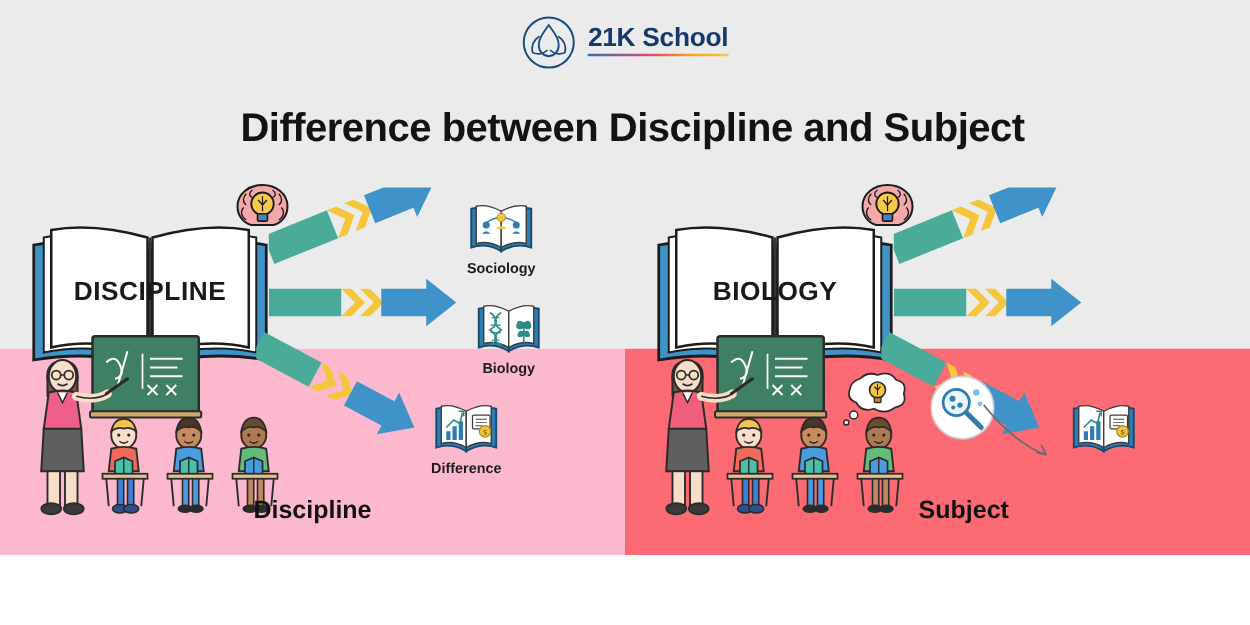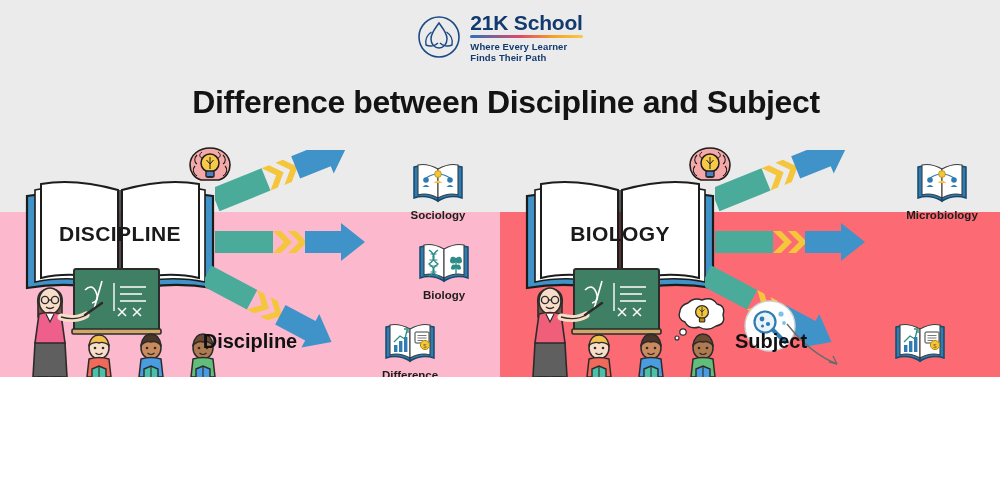--- a/index.html
+++ b/index.html
@@ -5,21 +5,21 @@
 <style>
   * { box-sizing: border-box; }
   html, body {
     margin: 0; padding: 0;
     background: #ffffff;
     font-family: "Liberation Sans", "DejaVu Sans", sans-serif;
   }
   #infographic {
     position: relative;
     width: 1000px;
-    height: 377px;
+    height: 444px;
     overflow: hidden;
     background: #ebebeb;
   }
 
   
   .band {
     position: absolute;
     bottom: 0;
     height: 165px;
   }
@@ -89,21 +89,21 @@
   }
   .brain {
     position: absolute;
     width: 50px; height: 42px;
   }
 
   
   .arrow { position: absolute; }
 
   
-  .chip { position: absolute; width: 110px; text-align: center; margin-left: 37px; }
+  .chip { position: absolute; width: 110px; text-align: center; }
   .chip-icon { width: 54px; height: 48px; display: block; margin: 0 auto; }
   .chip-label {
     margin-top: 3px;
     font-size: 11.5px;
     font-weight: bold;
     color: #1d1d1d;
     white-space: nowrap;
   }
 
   
@@ -140,24 +140,20 @@
       <svg class="logo-mark" viewBox="0 0 44 44">
         <circle cx="22" cy="22" r="20" fill="none" stroke="#1b4a85" stroke-width="1.6"></circle>
         <path d="M22 8 C27 15 30 19 30 24 C30 29 26.5 33 22 33 C17.5 33 14 29 14 24 C14 19 17 15 22 8 Z" fill="none" stroke="#1b4a85" stroke-width="1.5"></path>
         <path d="M14.5 17 C10 20 8 25 9 30 C13 32 18 31 21 28" fill="none" stroke="#1b4a85" stroke-width="1.4"></path>
         <path d="M29.5 17 C34 20 36 25 35 30 C31 32 26 31 23 28" fill="none" stroke="#1b4a85" stroke-width="1.4"></path>
       </svg>
     </span>
     <span class="logo-text">
       <span class="logo-name">21K School</span>
       <span class="logo-rule"></span>
-      <span class="logo-tagline">
-        <span>Where Every Learner</span><br>
-        <span>Finds Their Path</span>
-      </span>
     </span>
   </div>
 
   <div class="page-title">Difference between Discipline and Subject</div>
 
   <svg width="0" height="0" style="position:absolute" aria-hidden="true">
     <defs>
 
       <g id="heroBook">
         <path d="M12 26 L12 118 Q58 110 103 122 L103 30 Q58 18 12 26 Z" fill="#3f93c8" stroke="#1c1c1c" stroke-width="2.2"></path>
@@ -410,36 +406,20 @@
       <svg width="180" height="110" viewBox="0 0 180 110">
         <g transform="rotate(28 10 20)">
           <path d="M0 9 L52 9 L52 31 L0 31 Z" fill="#4aab9a"></path>
           <path d="M52 9 L63 20 L52 31 L60 31 L71 20 L60 9 Z" fill="#f5c63c"></path>
           <path d="M67 9 L78 20 L67 31 L75 31 L86 20 L75 9 Z" fill="#f5c63c"></path>
           <path d="M84 9 L118 9 L118 1 L142 20 L118 39 L118 31 L84 31 Z" fill="#3f93c8"></path>
         </g>
       </svg>
     </div>
 
-    <div class="chip" style="left:350px; top:28px;">
-      <svg class="chip-icon" viewBox="0 0 54 48">
-        <path d="M3 9 L3 40 Q15 36 27 43 L27 13 Q15 6 3 9 Z" fill="#2f7cb3" stroke="#17496c" stroke-width="1.5"></path>
-        <path d="M51 9 L51 40 Q39 36 27 43 L27 13 Q39 6 51 9 Z" fill="#2f7cb3" stroke="#17496c" stroke-width="1.5"></path>
-        <path d="M7 7 L7 37 Q16 34 27 40 L27 11 Q16 5 7 7 Z" fill="#ffffff" stroke="#3c3c3c" stroke-width="1.1"></path>
-        <path d="M47 7 L47 37 Q38 34 27 40 L27 11 Q38 5 47 7 Z" fill="#ffffff" stroke="#3c3c3c" stroke-width="1.1"></path>
-        <path d="M15 20 Q27 12 39 20" fill="none" stroke="#2f7cb3" stroke-width="1.2"></path>
-        <circle cx="27" cy="16" r="3.4" fill="#f5c63c" stroke="#b98f12" stroke-width="0.8"></circle>
-        <path d="M22.5 25 Q27 20 31.5 25 Z" fill="#f5c63c"></path>
-        <circle cx="15" cy="22" r="2.8" fill="#2f7cb3"></circle>
-        <path d="M11.5 29 Q15 25 18.5 29 Z" fill="#2f7cb3"></path>
-        <circle cx="39" cy="22" r="2.8" fill="#2f7cb3"></circle>
-        <path d="M35.5 29 Q39 25 42.5 29 Z" fill="#2f7cb3"></path>
-      </svg>
-      <div class="chip-label">Microbiology</div>
-    </div>
 
 
     <div class="chip" style="left:328px; top:188px;">
       <svg class="chip-icon" viewBox="0 0 54 48">
         <path d="M3 9 L3 40 Q15 36 27 43 L27 13 Q15 6 3 9 Z" fill="#2f7cb3" stroke="#17496c" stroke-width="1.5"></path>
         <path d="M51 9 L51 40 Q39 36 27 43 L27 13 Q39 6 51 9 Z" fill="#2f7cb3" stroke="#17496c" stroke-width="1.5"></path>
         <path d="M7 7 L7 37 Q16 34 27 40 L27 11 Q16 5 7 7 Z" fill="#ffffff" stroke="#3c3c3c" stroke-width="1.1"></path>
         <path d="M47 7 L47 37 Q38 34 27 40 L27 11 Q38 5 47 7 Z" fill="#ffffff" stroke="#3c3c3c" stroke-width="1.1"></path>
         <rect x="11" y="27" width="3.4" height="7" fill="#2f7cb3"></rect>
         <rect x="16" y="23" width="3.4" height="11" fill="#2f7cb3"></rect>

